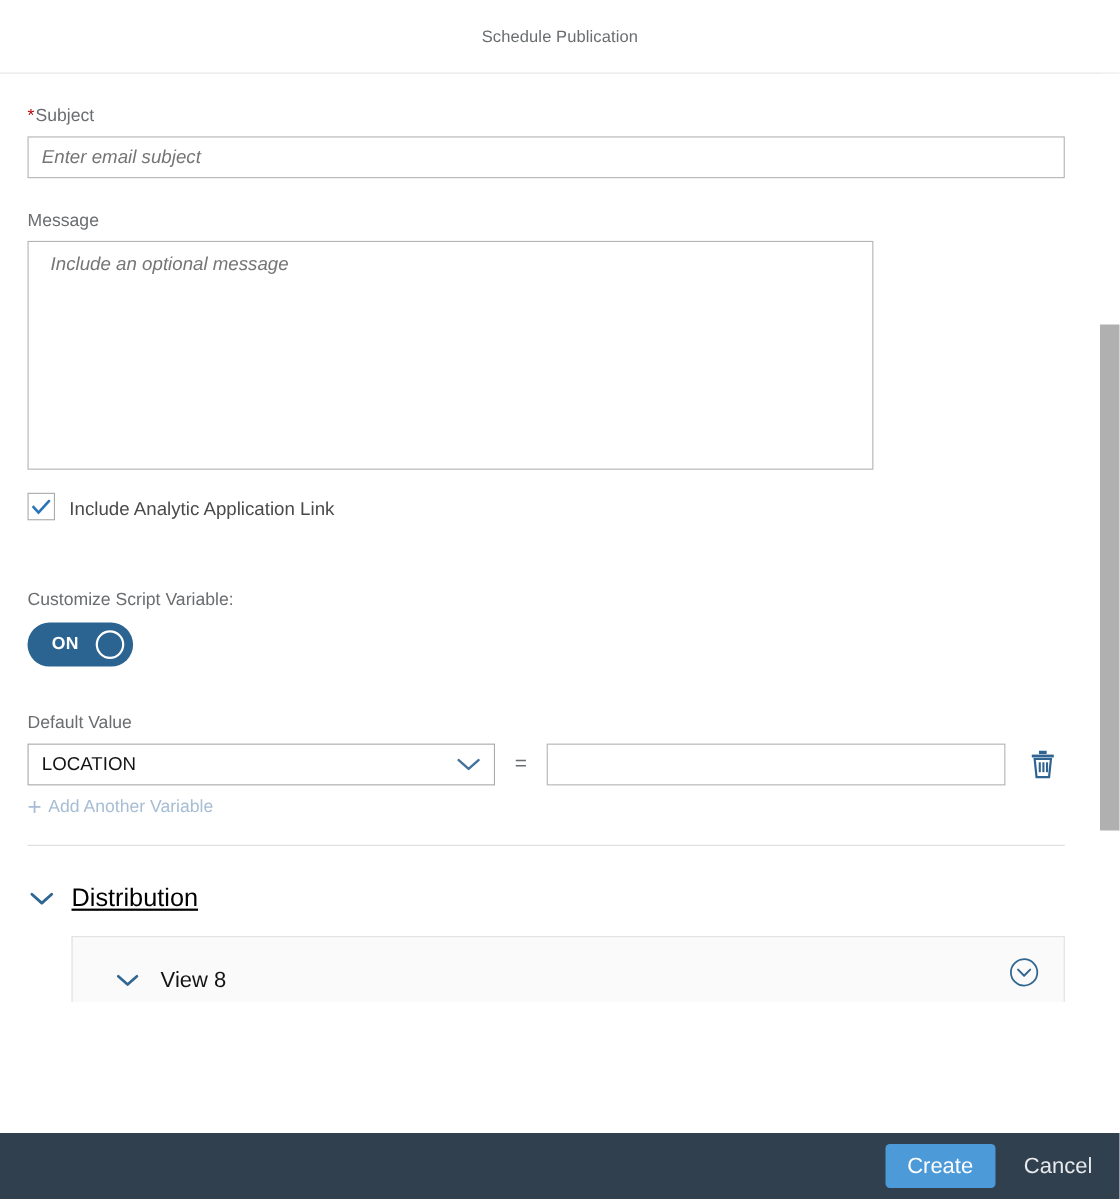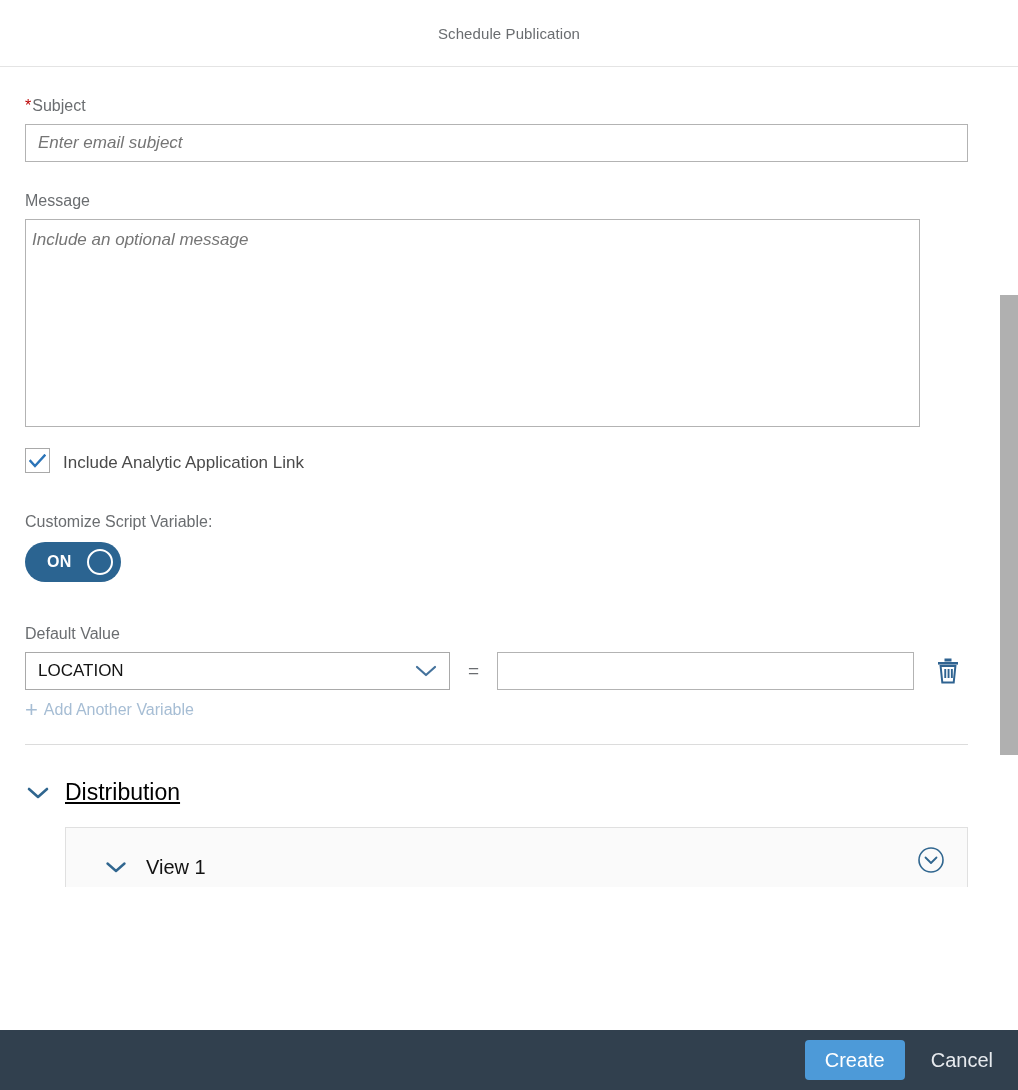--- a/index.html
+++ b/index.html
@@ -70,26 +70,26 @@
     outline: none;
     display: block;
   }
   .text-input::placeholder {
     font-style: italic;
     color: #757575;
     opacity: 1;
   }
 
   .textarea-input {
-    width: 895px;
+    width: 769px;
     height: 208px;
     border: 1px solid #b3b3b3;
     background: #ffffff;
     font-size: 17px;
-    padding: 9px 6px;
+    padding: 9px 20px;
     color: #32363a;
     font-family: "Liberation Sans", sans-serif;
     outline: none;
     resize: none;
     display: block;
     line-height: 1.3;
   }
   .textarea-input::placeholder {
     font-style: italic;
     color: #757575;
@@ -117,21 +117,21 @@
   .cb-label {
     font-size: 17px;
     color: #4a4a4a;
     margin-left: 13px;
   }
 
   
   .section-label {
     font-size: 16px;
     color: #6a6d70;
-    margin-top: 40px;
+    margin-top: 64px;
     margin-bottom: 11px;
     display: block;
   }
   .toggle {
     width: 96px;
     height: 40px;
     border-radius: 20px;
     background: #2b6491;
     display: flex;
     align-items: center;
@@ -441,21 +441,21 @@
       <span class="dist-title">Distribution</span>
     </div>
 
     <div class="view-panel">
       <div class="view-row">
         <span class="view-chevron">
           <svg width="24" height="15" viewBox="0 0 24 15">
             <path d="M3.5 3.5 L12 11 L20.5 3.5" stroke="#30668f" stroke-width="2.4" fill="none" stroke-linecap="round" stroke-linejoin="round"></path>
           </svg>
         </span>
-        <span class="view-title">View 1</span>
+        <span class="view-title">View 8</span>
         <span class="view-circle-btn">
           <svg width="28" height="28" viewBox="0 0 28 28">
             <circle cx="14" cy="14" r="12" fill="none" stroke="#30668f" stroke-width="1.6"></circle>
             <path d="M8.5 11.5 L14 17 L19.5 11.5" stroke="#30668f" stroke-width="1.8" fill="none" stroke-linecap="round" stroke-linejoin="round"></path>
           </svg>
         </span>
       </div>
     </div>
 
   </div>

